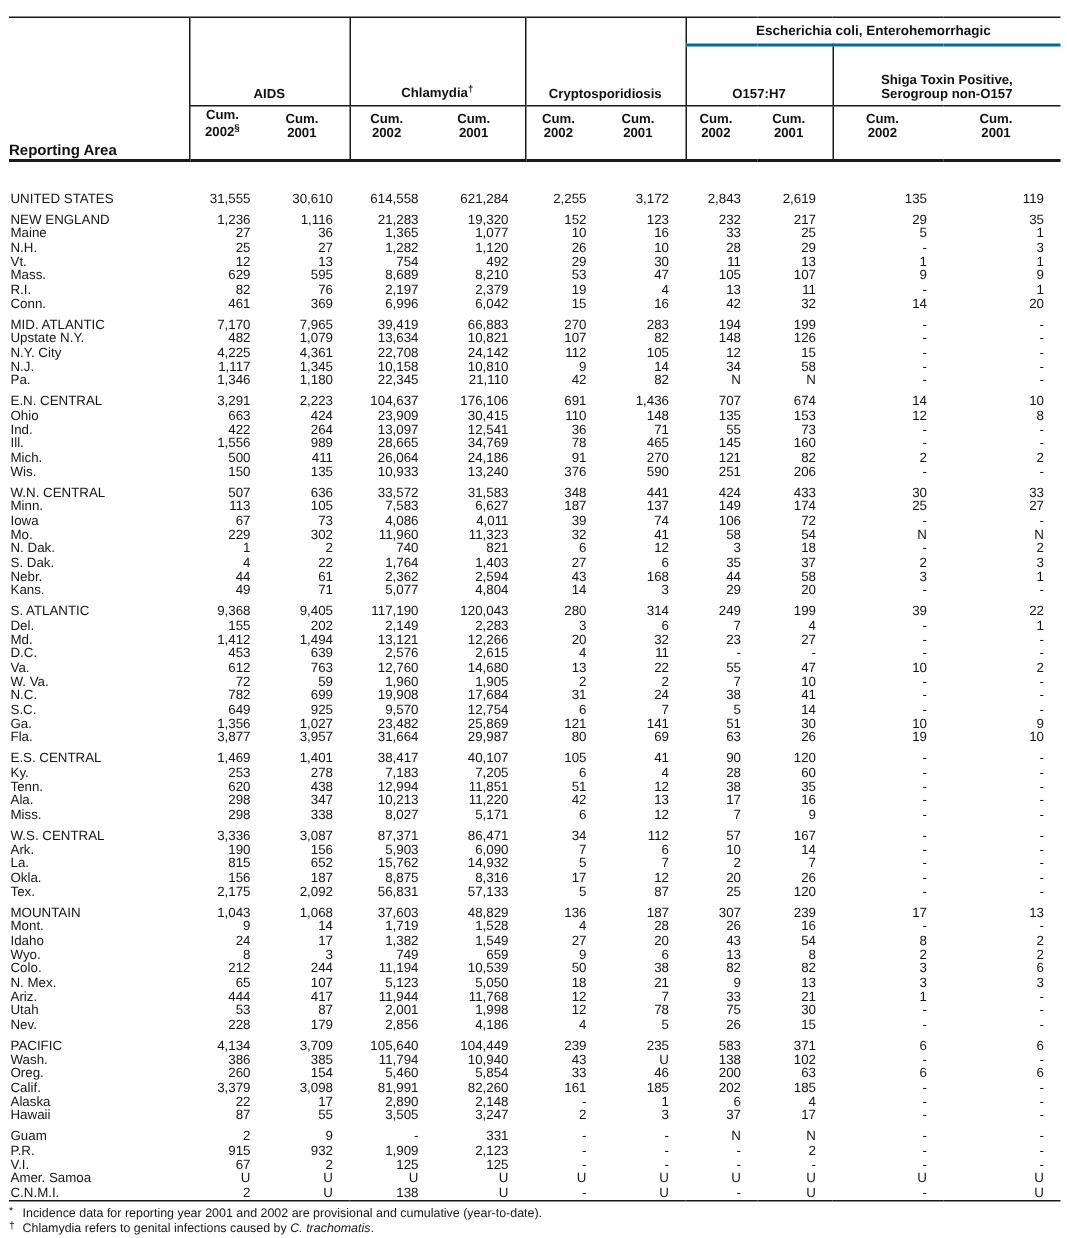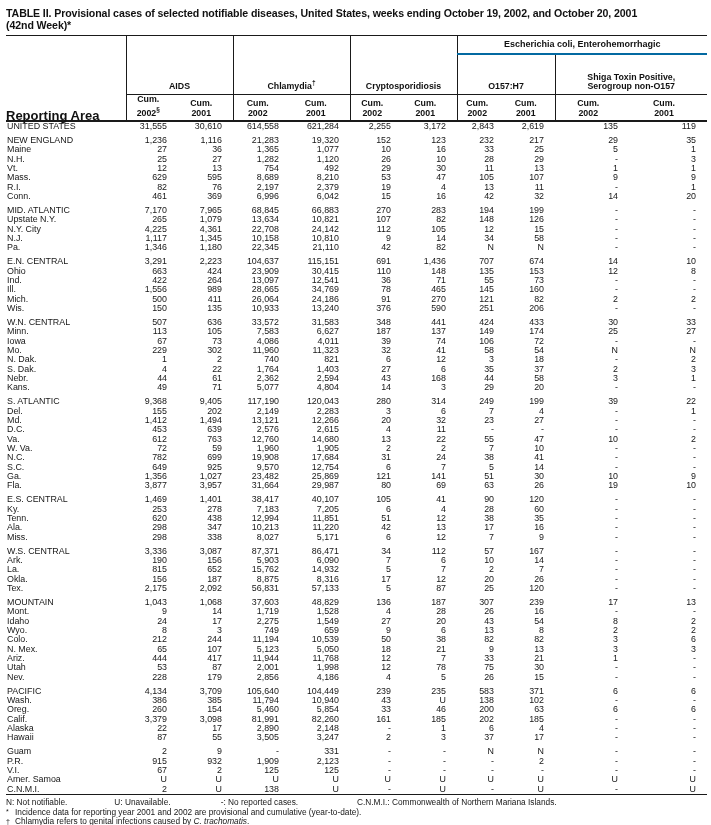--- a/index.html
+++ b/index.html
@@ -36,80 +36,76 @@
     line-height: 9.6px;
     color: #111;
     vertical-align: bottom;
   }
   tr.rowA th { border-top: 1px solid #1a1a1a; height: 17px; }
   th.area-th {
     border-top: 1px solid #1a1a1a;
     border-bottom: 2px solid #1a1a1a;
     text-align: left;
     vertical-align: bottom;
-    font-size: 13px;
+    font-size: 10px;
     padding-bottom: 3px;
     padding-left: 1px;
   }
   .vl { border-left: 1px solid #1a1a1a; }
   th.ecoli-th {
     text-align: center;
     vertical-align: middle;
     border-bottom: 2px solid #0369a1;
     font-size: 9px;
   }
   tr.rowB th {
     height: 37px;
     text-align: center;
     padding-bottom: 2px;
     border-bottom: 1px solid #1a1a1a;
     margin-left: 20px;
   }
   tr.rowC th {
     height: 23px;
     border-bottom: 2px solid #1a1a1a;
-    padding-bottom: 2px;
+    padding-bottom: 12px;
     padding-right: 8px;
   }
   tr.rowC th sup { font-size: 6.5px; }
 
   
   tbody td {
     font-size: 8.9px;
     line-height: 9.35px;
     white-space: nowrap;
     color: #161616;
   }
   tbody td.area { text-align: left; padding-left: 1px; }
   tbody td.val  { text-align: right; padding-right: 11px; }
   tbody tr.sec td { padding-top: 4.6px; }
-  tbody tr.first td { padding-top: 0; }
+  tbody tr.first td { padding-top: 20px; }
 
   
   .footnotes { margin-top: 3px; font-size: 8.3px; line-height: 9.6px; color: #161616; }
   .legend span { display: inline-block; }
   .legend .lg1 { width: 106px; }
   .legend .lg2 { width: 104px; }
   .legend .lg3 { width: 134px; }
   .fnote { padding-left: 9px; margin: 0; }
   .fnote .mk {
     display: inline-block; width: 9px; margin-left: -9px;
     font-size: 7px; vertical-align: top; position: relative; top: -0.5px;
   }
   .it { font-style: italic; }
 </style>
 </head>
 <body>
 
 <div class="page">
 
-  <div class="title">
-    <div>TABLE II. Provisional cases of selected notifiable diseases, United States, weeks ending October 19, 2002, and October 20, 2001</div>
-    <div>(42nd Week)*</div>
-  </div>
 
   <table class="mmwr">
     <colgroup>
       <col style="width:120px">
       <col style="width:52px">
         <col style="width:55px">
       <col style="width:57px">
         <col style="width:60px">
       <col style="width:52px">
         <col style="width:55px">
@@ -248,32 +244,32 @@
           <td class="val">16</td>
           <td class="val">42</td>
           <td class="val">32</td>
           <td class="val">14</td>
           <td class="val">20</td>
         </tr>
         <tr class="sec">
           <td class="area">MID. ATLANTIC</td>
           <td class="val">7,170</td>
           <td class="val">7,965</td>
-          <td class="val">68,845</td>
+          <td class="val">39,419</td>
           <td class="val">66,883</td>
           <td class="val">270</td>
           <td class="val">283</td>
           <td class="val">194</td>
           <td class="val">199</td>
           <td class="val">-</td>
           <td class="val">-</td>
         </tr>
         <tr>
           <td class="area">Upstate N.Y.</td>
-          <td class="val">265</td>
+          <td class="val">482</td>
           <td class="val">1,079</td>
           <td class="val">13,634</td>
           <td class="val">10,821</td>
           <td class="val">107</td>
           <td class="val">82</td>
           <td class="val">148</td>
           <td class="val">126</td>
           <td class="val">-</td>
           <td class="val">-</td>
         </tr>
@@ -314,21 +310,21 @@
           <td class="val">N</td>
           <td class="val">N</td>
           <td class="val">-</td>
           <td class="val">-</td>
         </tr>
         <tr class="sec">
           <td class="area">E.N. CENTRAL</td>
           <td class="val">3,291</td>
           <td class="val">2,223</td>
           <td class="val">104,637</td>
-          <td class="val">115,151</td>
+          <td class="val">176,106</td>
           <td class="val">691</td>
           <td class="val">1,436</td>
           <td class="val">707</td>
           <td class="val">674</td>
           <td class="val">14</td>
           <td class="val">10</td>
         </tr>
         <tr>
           <td class="area">Ohio</td>
           <td class="val">663</td>
@@ -781,21 +777,21 @@
           <td class="val">28</td>
           <td class="val">26</td>
           <td class="val">16</td>
           <td class="val">-</td>
           <td class="val">-</td>
         </tr>
         <tr>
           <td class="area">Idaho</td>
           <td class="val">24</td>
           <td class="val">17</td>
-          <td class="val">2,275</td>
+          <td class="val">1,382</td>
           <td class="val">1,549</td>
           <td class="val">27</td>
           <td class="val">20</td>
           <td class="val">43</td>
           <td class="val">54</td>
           <td class="val">8</td>
           <td class="val">2</td>
         </tr>
         <tr>
           <td class="area">Wyo.</td>
@@ -1015,24 +1011,18 @@
           <td class="val">U</td>
           <td class="val">-</td>
           <td class="val">U</td>
           <td class="val">-</td>
           <td class="val">U</td>
         </tr>
       </tbody>
   </table>
 
   <div class="footnotes">
-    <div class="legend">
-      <span class="lg1">N: Not notifiable.</span>
-      <span class="lg2">U: Unavailable.</span>
-      <span class="lg3">-: No reported cases.</span>
-      <span>C.N.M.I.: Commonwealth of Northern Mariana Islands.</span>
-    </div>
     <p class="fnote"><span class="mk">*</span><span>Incidence data for reporting year 2001 and 2002 are provisional and cumulative (year-to-date).</span></p>
     <p class="fnote"><span class="mk">†</span><span>Chlamydia refers to genital infections caused by </span><span class="it">C. trachomatis</span><span>.</span></p>
 
   </div>
 
 </div>
 
 </body></html>

